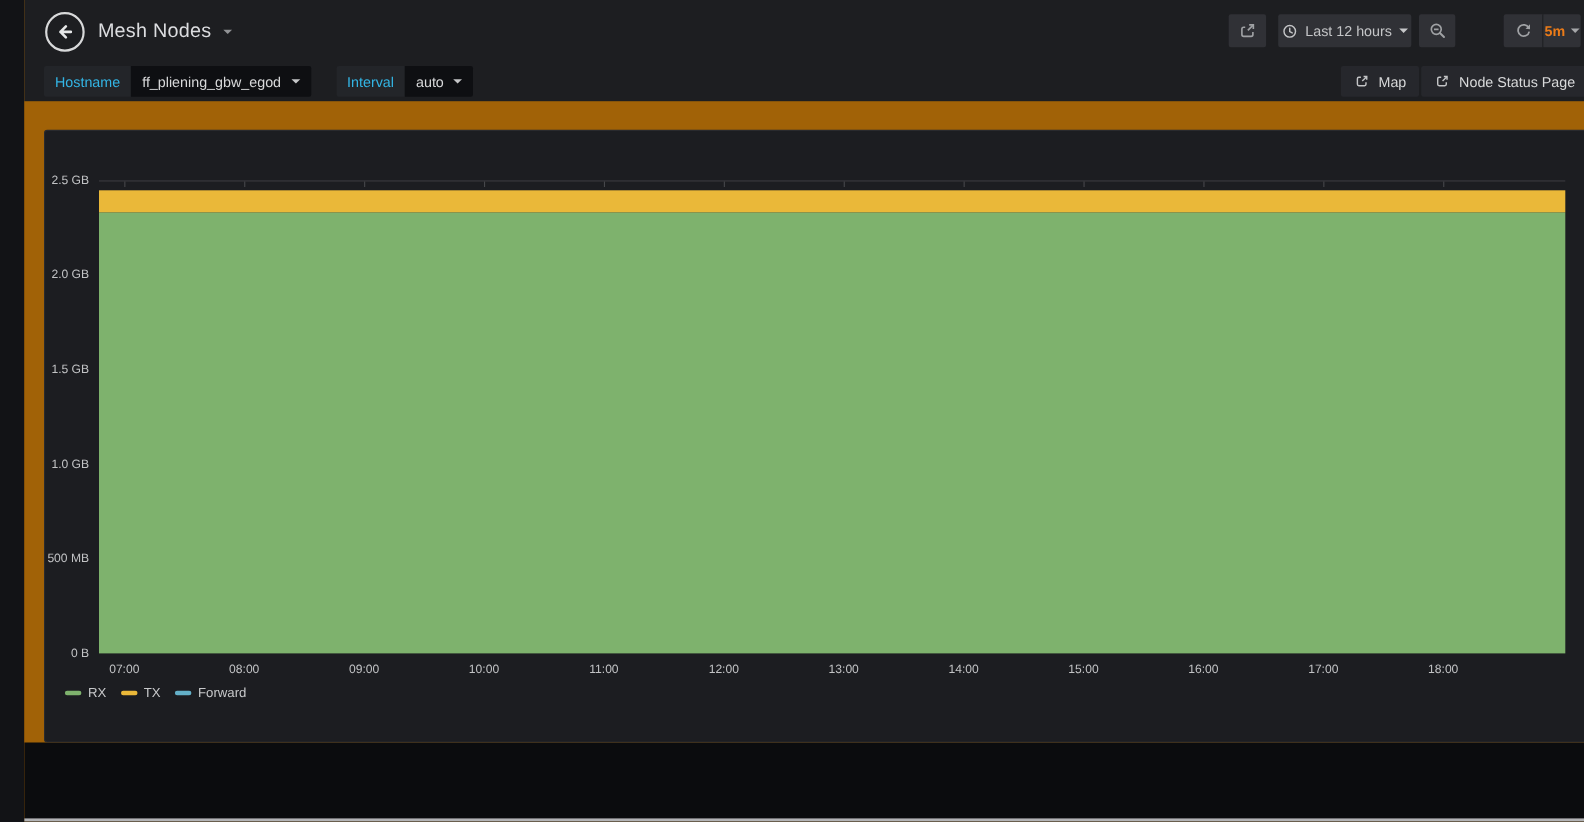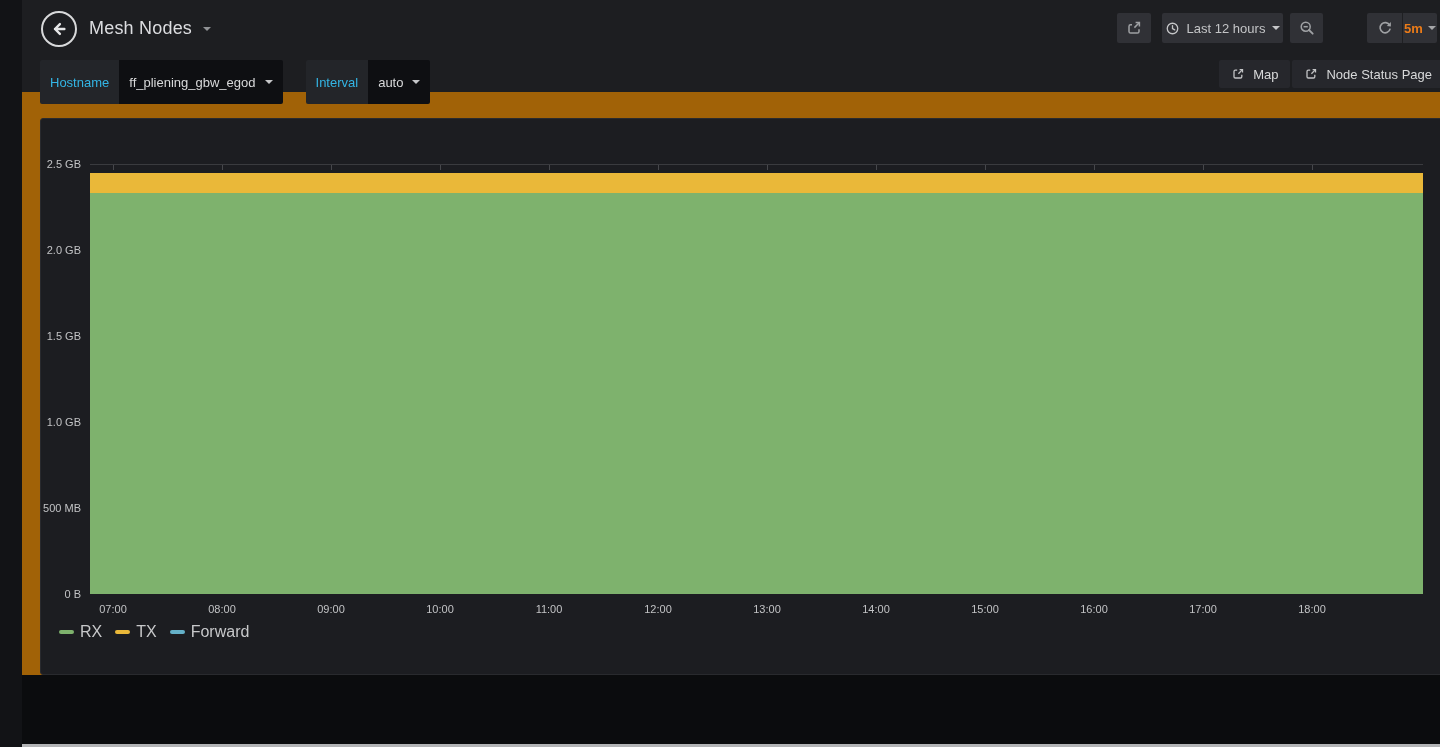--- a/index.html
+++ b/index.html
@@ -29,21 +29,21 @@
   .tb-share { width:34px; margin-right:11px; }
   .tb-time  { width:121px; margin-right:7px; color:#c4c5c7; }
   .tb-zoom  { width:33px; margin-right:8px; }
   .tb-grp   { display:flex;padding-left:36px; }
   .tb-refresh { width:36px; border-radius:2px 0 0 2px; border-right:1px solid #1f2023; }
   .tb-interval { width:34px; border-radius:0 2px 2px 0; gap:5px; }
   .tb-interval .ival { color:#eb7b18; font-weight:700; font-size:13px; }
 
   
   .filters { position:absolute; top:60px; left:18px; height:28px; display:flex; gap:23px; }
-  .var-group { display:flex; height:44px; }
+  .var-group { display:flex; height:28px; }
   .var-label { background:#232529; color:#33b5e5; font-size:13px; display:flex; align-items:center;
                padding:0 10px; border-radius:2px 0 0 2px; white-space:nowrap; }
   .var-value { background:#0e0f12; color:#d8d9da; font-size:13px; display:flex; align-items:center;
                gap:9px; padding:0 10px; border-radius:0 2px 2px 0; cursor:pointer; white-space:nowrap; }
   .links { position:absolute; top:60px; right:18px; height:28px; display:flex; gap:2px; }
   .link-btn { background:#26272c; border:none; color:#d8d9da; font-size:13px; font-family:inherit;
               display:flex; align-items:center; gap:8px; padding:0 12px; height:28px; border-radius:2px; cursor:pointer; white-space:nowrap; }
   .link-btn .ext { color:#c3c4c6; display:flex; }
 
   
@@ -56,21 +56,21 @@
   .axis-top { position:absolute; top:0; left:0; width:100%; height:1px; background:#3a3b3f; }
   .x-tick { position:absolute; top:1px; width:1px; height:5px; background:#46474b; }
   .band { position:absolute; left:0; width:100%; }
   .no-data { position:absolute; top:184px; left:0; width:100%; text-align:center; color:#d2d4d1; font-size:13px; }
   .y-label { position:absolute; right:calc(100% + 9px); transform:translateY(-50%);
              color:#c2c3c5; font-size:11px; white-space:nowrap; }
   .x-label { position:absolute; top:calc(100% + 9px); transform:translateX(-50%);
              color:#c2c3c5; font-size:11px; white-space:nowrap; }
 
   .legend { position:absolute; left:18px; top:504px; display:flex; align-items:center; gap:13px; }
-  .legend-item { display:flex; align-items:center; gap:6px; cursor:pointer; color:#c7c8ca; font-size:16px;justify-content:center; }
+  .legend-item { display:flex; align-items:center; gap:6px; cursor:pointer; color:#c7c8ca; font-size:12px;justify-content:center; }
   .swatch { width:15px; height:4px; border-radius:2px; }
 
   svg { display:block; }
 </style>
 </head>
 <body>
 
 <div class="screen">
 
   <div class="topband"></div>

